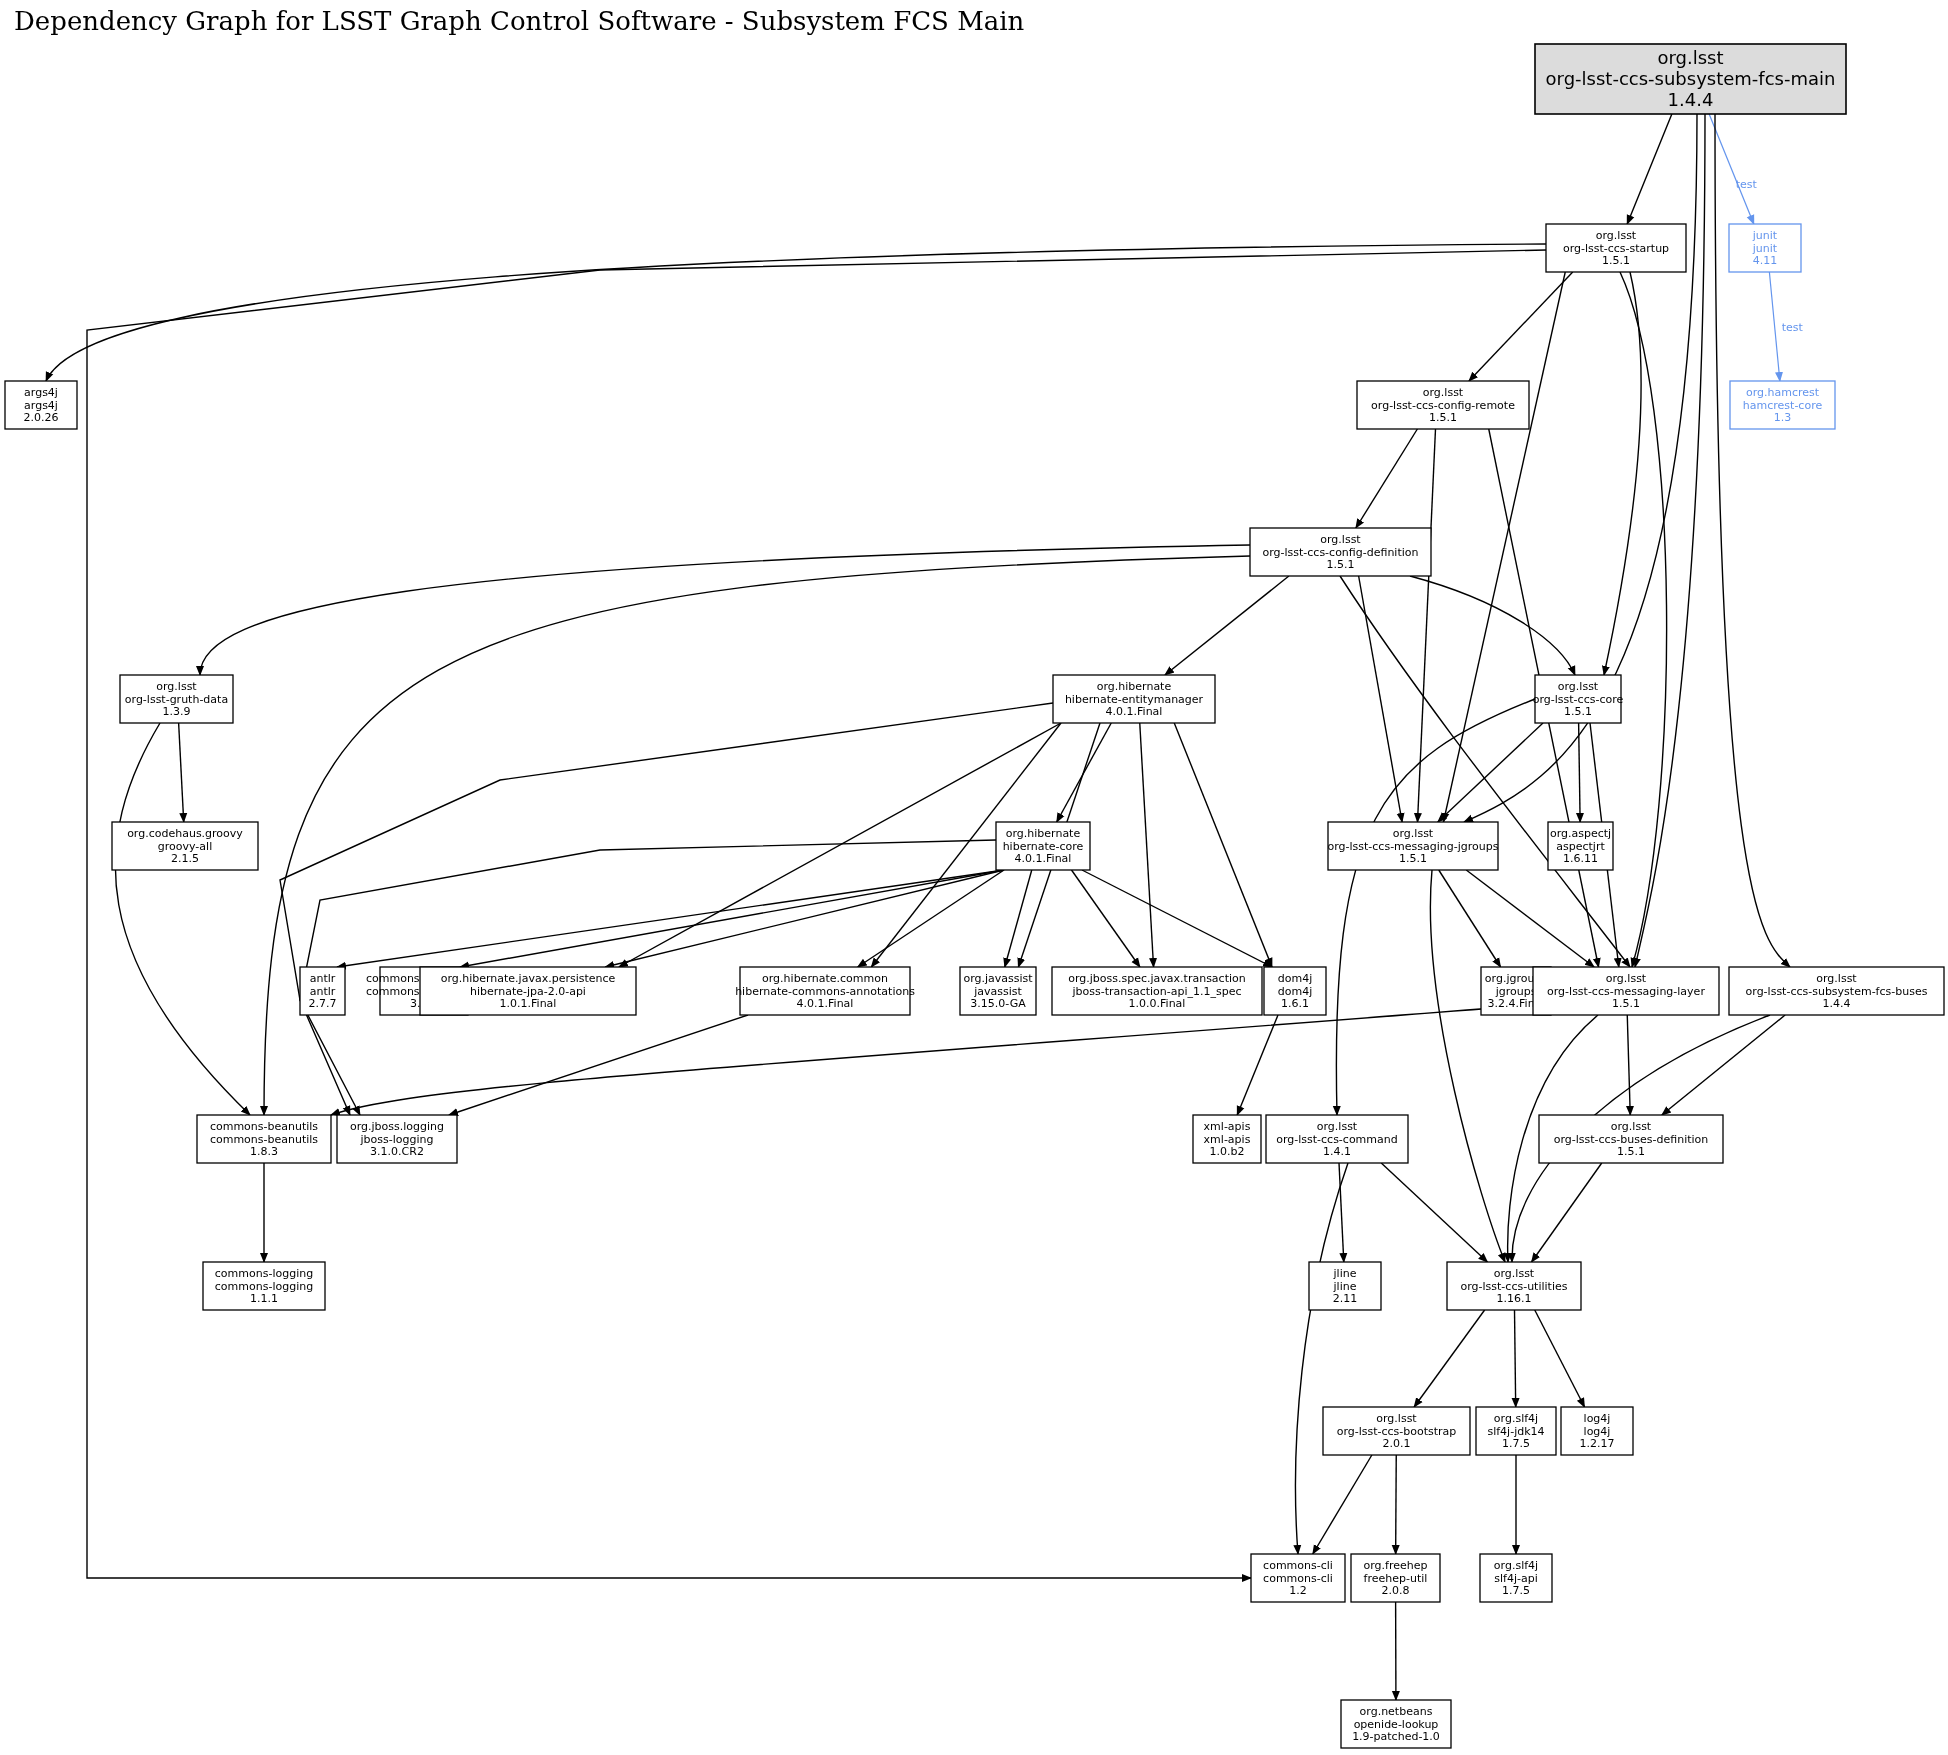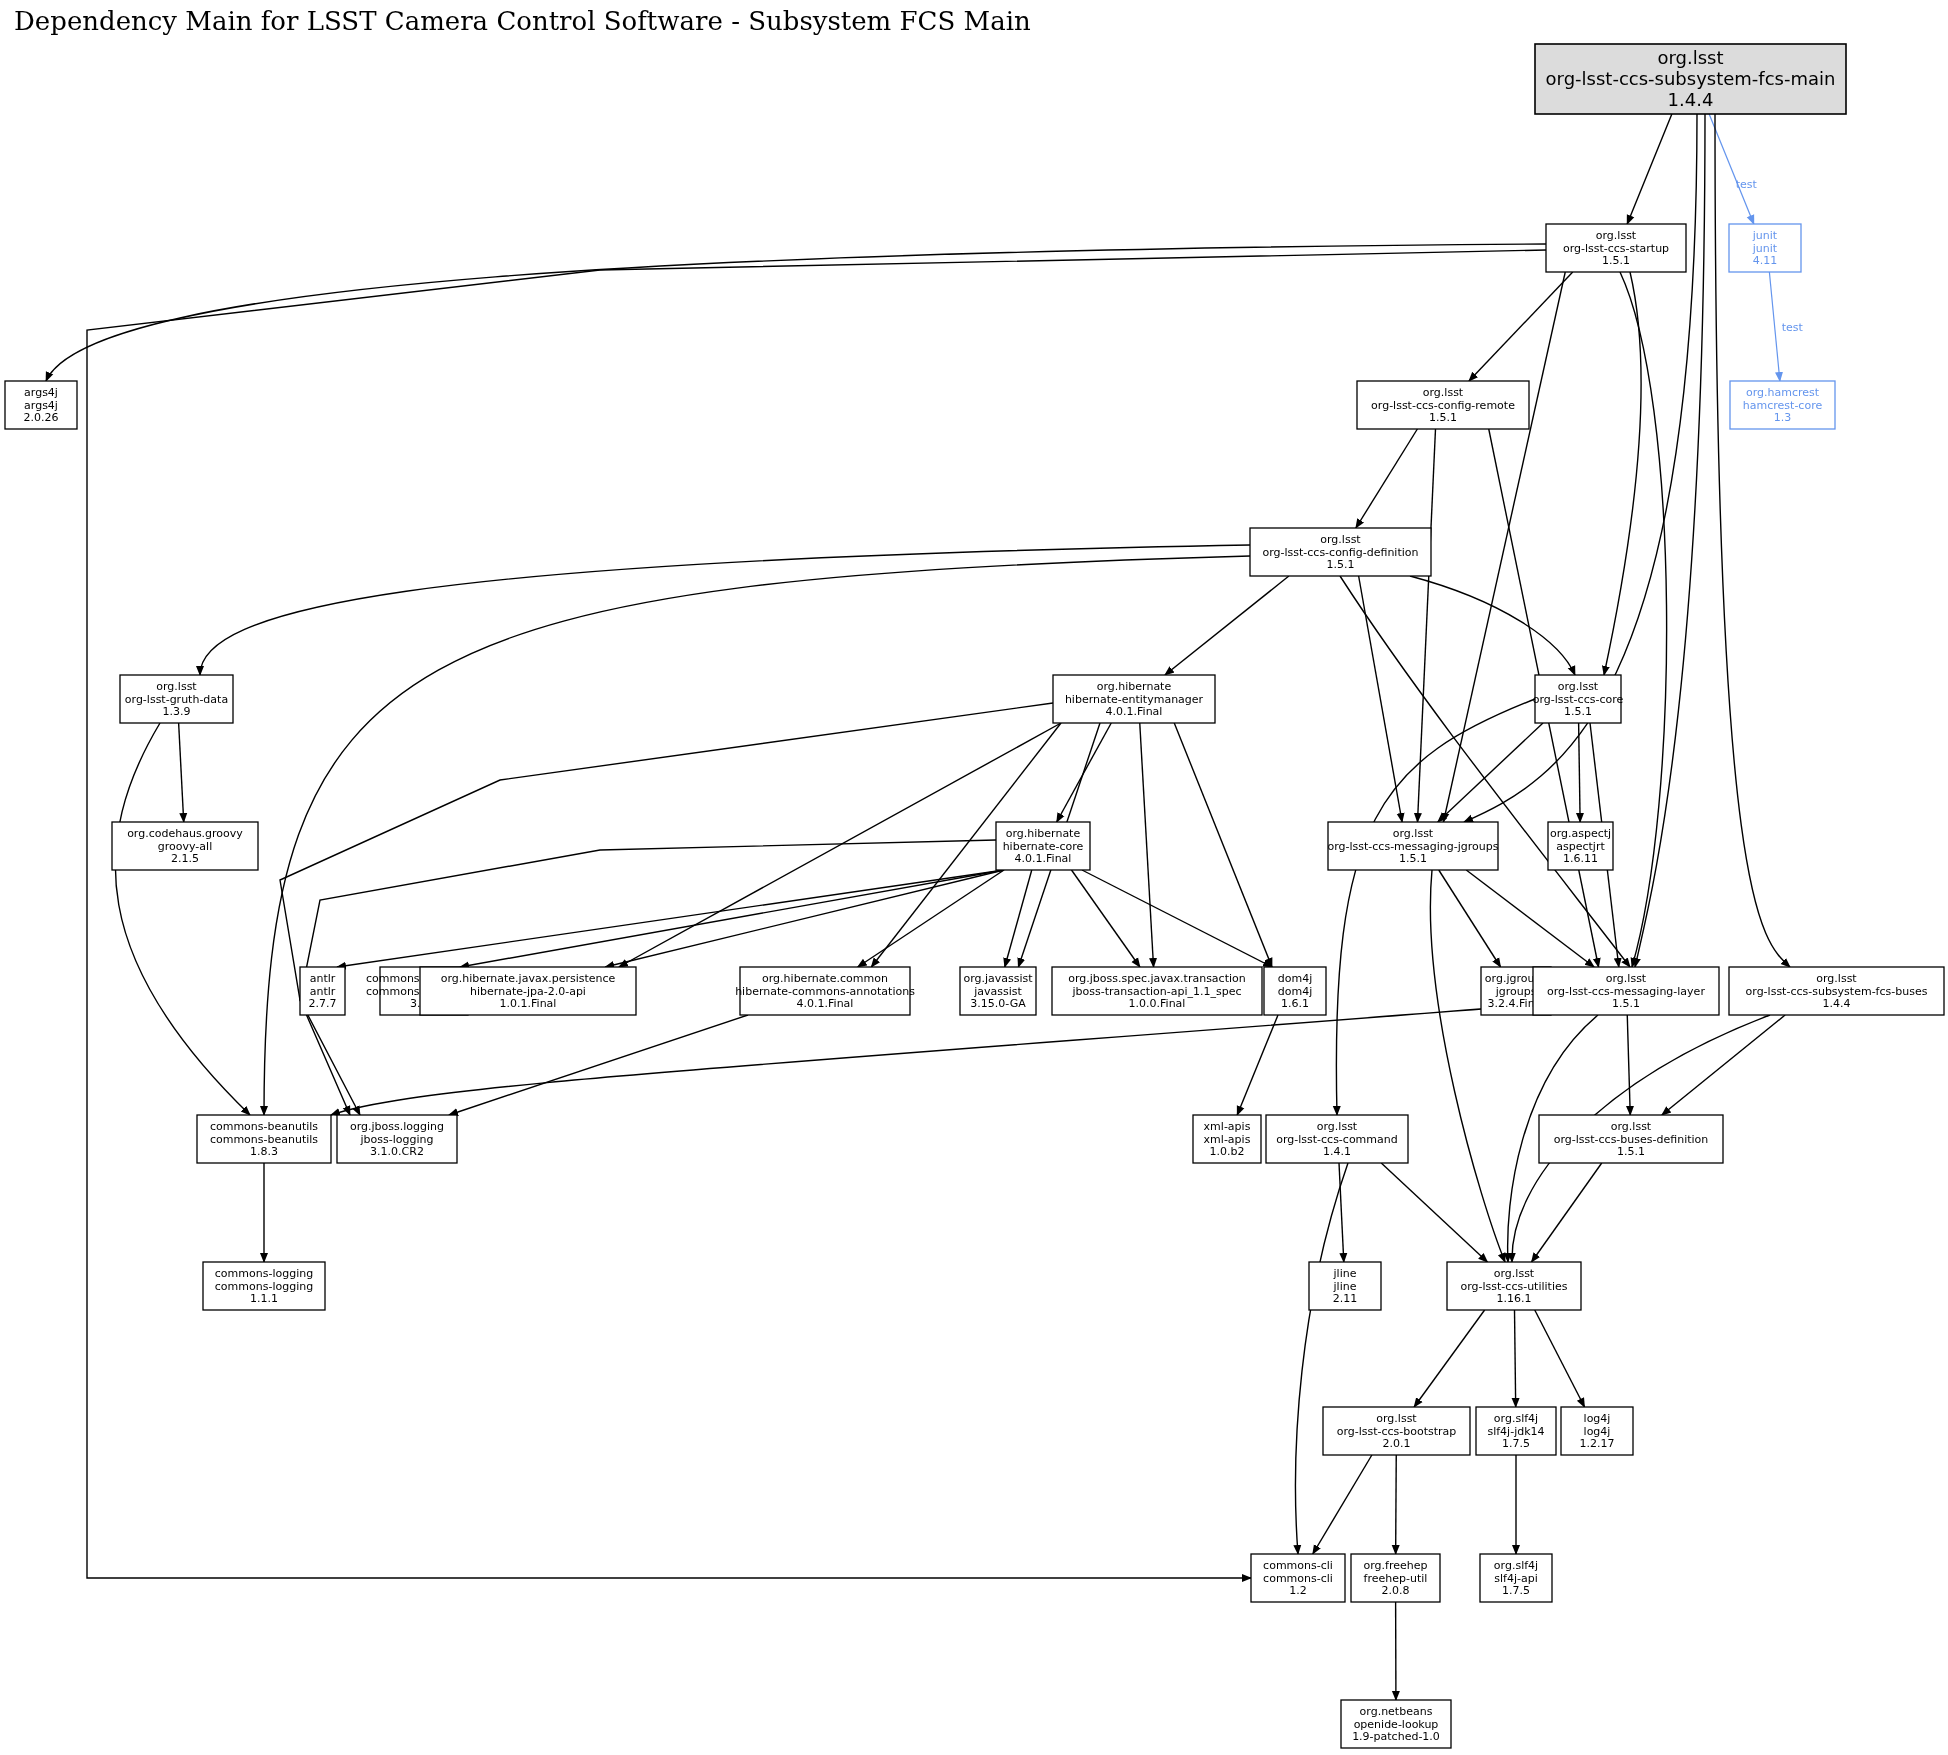--- a/index.html
+++ b/index.html
@@ -4,21 +4,21 @@
 <style>
   html, body { margin:0; padding:0; background:#ffffff; }
   body { width:1948px; height:1755px; position:relative; overflow:hidden; }
   #title { position:absolute; left:14px; top:6px; font-family:"DejaVu Serif", serif; font-size:26px; color:#000; white-space:nowrap; }
   #graph { position:absolute; left:0; top:0; width:1948px; height:1755px; }
   .node-text { font-family:"DejaVu Sans", sans-serif; text-anchor:middle; }
 </style>
 </head>
 <body>
 
-<div id="title">Dependency Main for LSST Camera Control Software - Subsystem FCS Main</div>
+<div id="title">Dependency Graph for LSST Graph Control Software - Subsystem FCS Main</div>
 
 <svg id="graph" xmlns="http://www.w3.org/2000/svg" width="1948" height="1755" viewBox="0 0 1948 1755">
   <defs>
     <marker id="arrow-black" viewBox="0 0 10 10" refX="9" refY="5" markerWidth="10" markerHeight="10" markerUnits="userSpaceOnUse" orient="auto">
       <path d="M0,1 L10,5 L0,9 z" fill="#000"></path>
     </marker>
     <marker id="arrow-test" viewBox="0 0 10 10" refX="9" refY="5" markerWidth="10" markerHeight="10" markerUnits="userSpaceOnUse" orient="auto">
       <path d="M0,1 L10,5 L0,9 z" fill="#6495ed"></path>
     </marker>
   </defs>

